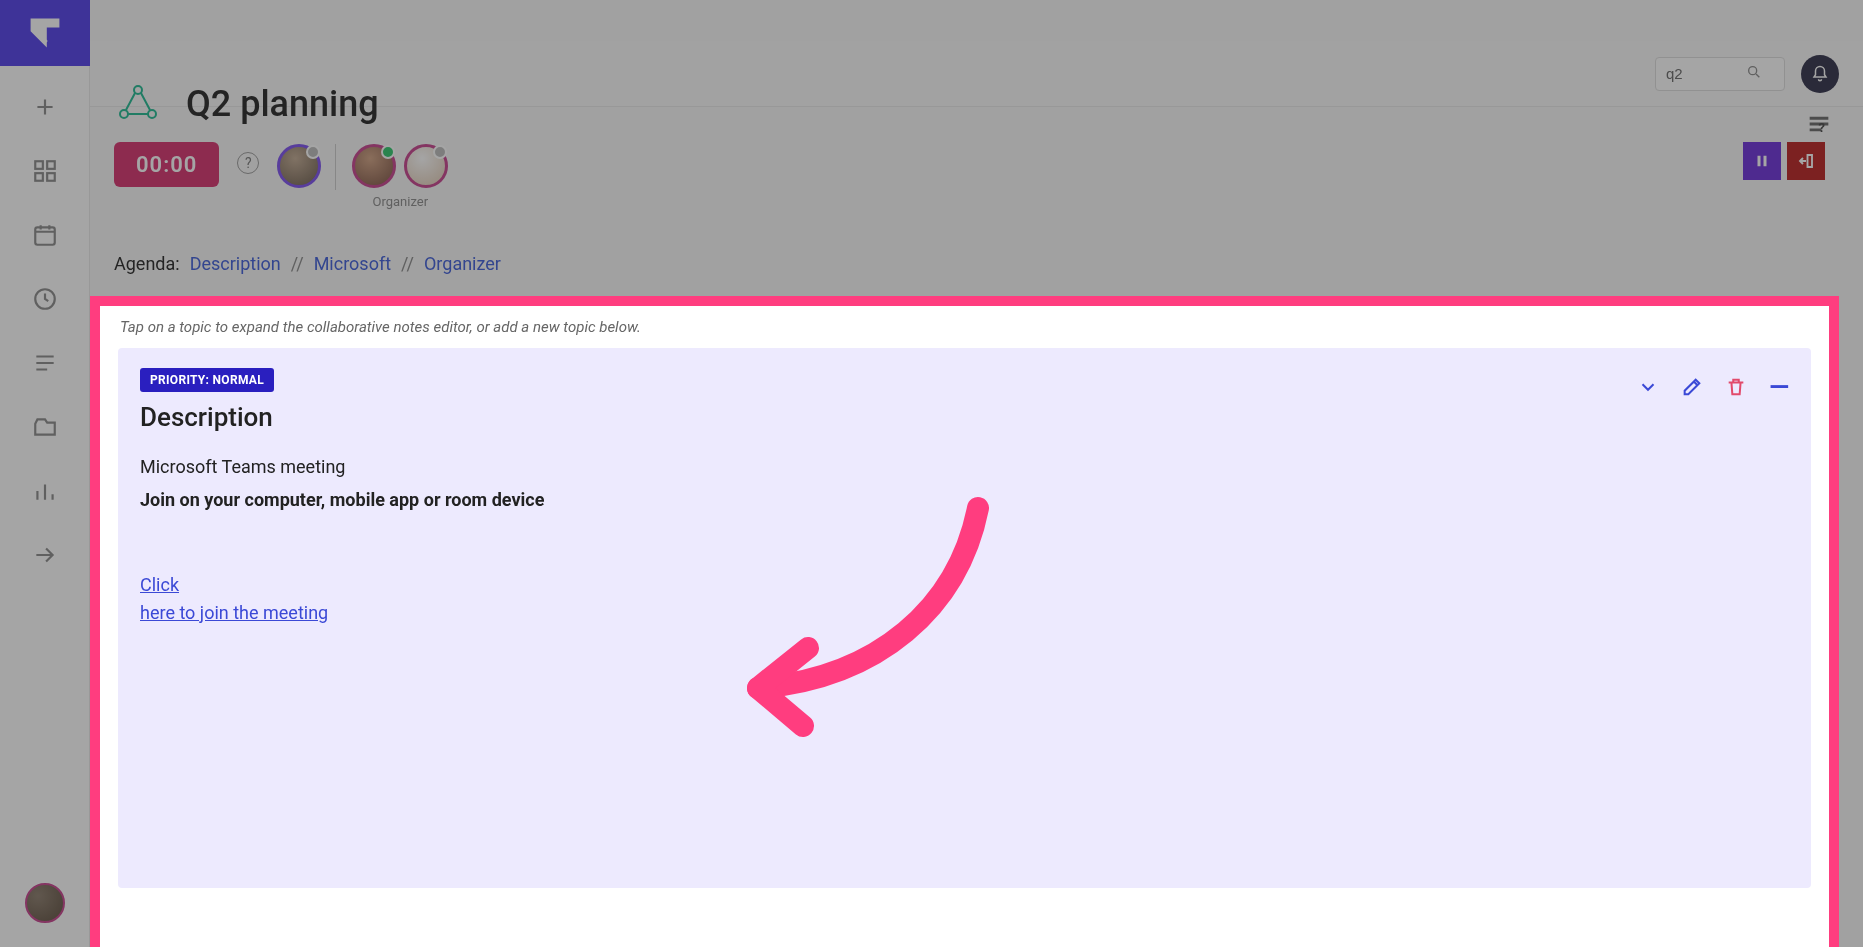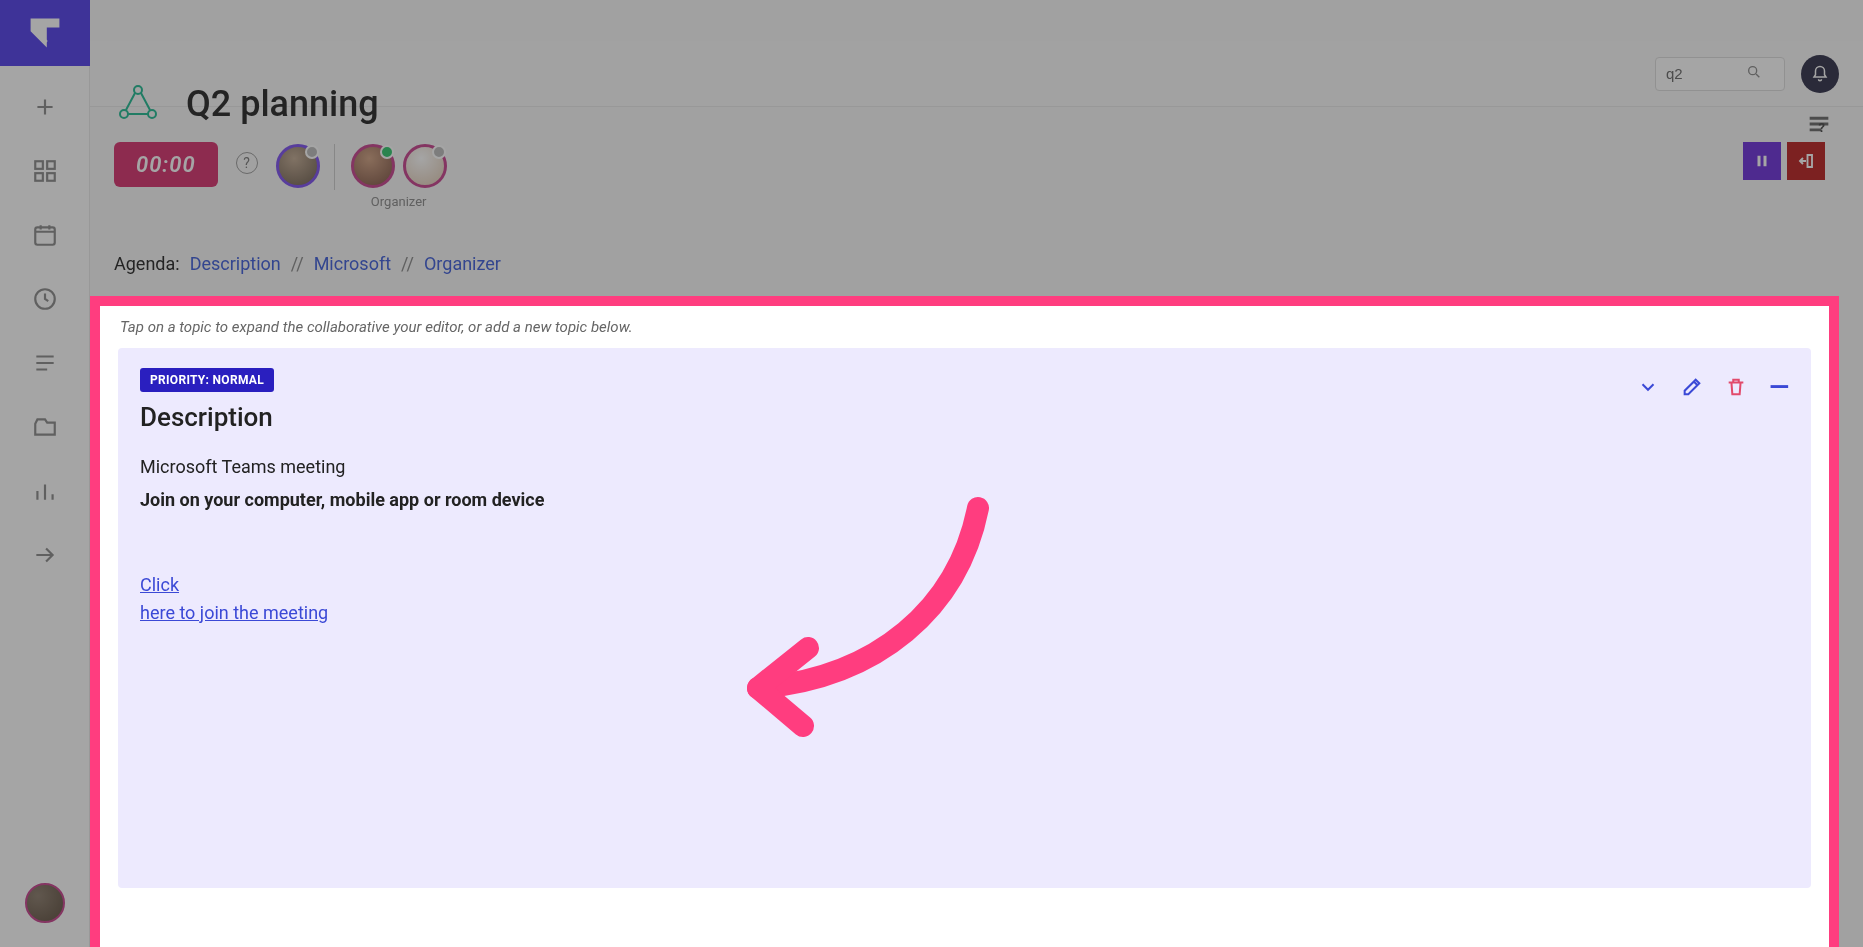--- a/index.html
+++ b/index.html
@@ -30,21 +30,21 @@
 
   
   .main { position:absolute; left:90px; top:66px; right:0; bottom:0; padding:0 24px; overflow:hidden; }
 
   .page-header { display:flex; align-items:center; gap:24px; padding-top:14px; }
   .share-icon { width:48px; height:48px; color:#1db890; }
   .share-icon svg { width:48px; height:48px; stroke:#1db890; fill:none; stroke-width:2; }
   .page-title { font-size:36px; font-weight:500; color:#222; }
 
   .header-row2 { display:flex; align-items:flex-start; gap:18px; margin-top:14px; position:relative; }
-  .timer { background:#d62d6c; color:#fff; font-size:22px; font-weight:600; padding:10px 22px; border-radius:6px; letter-spacing:1px;font-style:italic; }
+  .timer { background:#d62d6c; color:#fff; font-size:22px; font-weight:600; padding:10px 22px; border-radius:6px; letter-spacing:1px; }
   .help-q { width:22px; height:22px; border:1.5px solid #999; border-radius:50%; display:flex; align-items:center; justify-content:center; font-size:14px; color:#777; margin-top:10px; cursor:pointer; }
   .avatars { display:flex; align-items:flex-start; gap:8px; margin-top:2px;justify-content:space-between; }
   .avatars .sep { width:1px; height:46px; background:#ccc; margin:0 6px; }
   .avatar-wrap { position:relative; display:flex; flex-direction:column; align-items:center; }
   .av { width:44px; height:44px; border-radius:50%; background:#888; border:3px solid transparent; position:relative; }
   .av.ring-purple { border-color:#7a4df0; background: radial-gradient(circle at 40% 30%, #c0a890, #6a5a4a); }
   .av.ring-pink { border-color:#c73e8c; }
   .av .dot { position:absolute; top:-2px; right:-2px; width:14px; height:14px; border-radius:50%; border:2px solid #fff; }
   .av .dot.gray { background:#bbb; }
   .av .dot.green { background:#2bc76a; }
@@ -229,21 +229,21 @@
     <div class="agenda-row">
       <span class="agenda-label">Agenda:</span>
       <span class="agenda-link">Description</span>
       <span class="agenda-sep">//</span>
       <span class="agenda-link">Microsoft</span>
       <span class="agenda-sep">//</span>
       <span class="agenda-link">Organizer</span>
     </div>
 
     <div class="hl-panel" style="z-index:50;">
-      <div class="hl-hint">Tap on a topic to expand the collaborative your editor, or add a new topic below.</div>
+      <div class="hl-hint">Tap on a topic to expand the collaborative notes editor, or add a new topic below.</div>
       <div class="topic-card">
         <span class="priority-badge">PRIORITY: NORMAL</span>
         <div class="topic-title">Description</div>
 
         <div class="topic-actions">
           <span class="act act-chevron">
               <svg viewBox="0 0 24 24">
                 <path d="M6 9l6 6 6-6"></path>
               </svg>
             </span>

